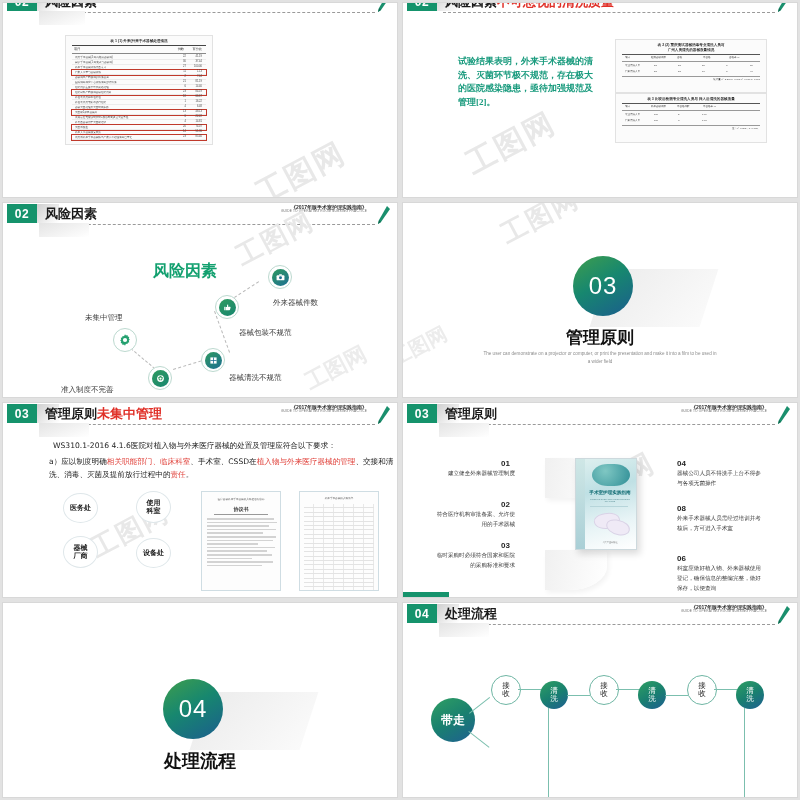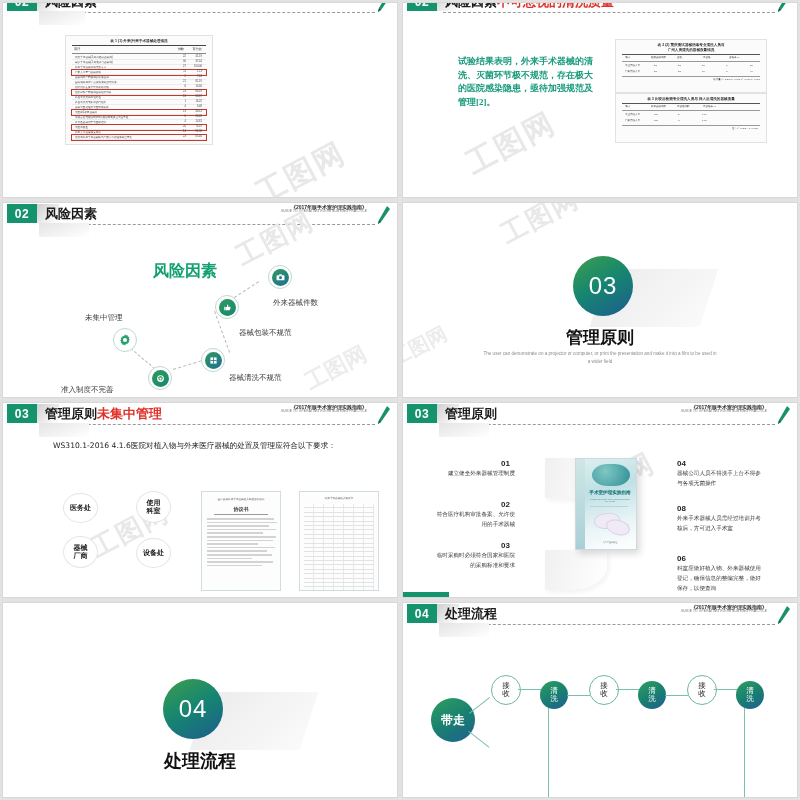--- a/index.html
+++ b/index.html
@@ -454,20 +454,23 @@
       </div>
       <svg class="pen" viewBox="0 0 16 22">
         <path d="M12 2 L15 5 L6 18 L3 20 L4 16 Z" fill="#1a8f6d"></path>
         <path d="M3 20 L4 16 L6 18 Z" fill="#0d6b50"></path>
       </svg>
     </div>
     <div class="wedge" style="position:absolute;left:36px;top:20px;width:50px;height:14px;background:linear-gradient(160deg,#e4e4e4,#fff);"></div>
     <div class="wm" style="left:85px;top:110px;font-size:26px;">工图网</div>
 
     <div class="para cnbody" style="left:50px;top:36px;width:320px;">WS310.1-2016 4.1.6医院对植入物与外来医疗器械的处置及管理应符合以下要求：</div>
+    <div class="para cnbody" style="left:46px;top:52px;width:345px;">
+      <span id="p5parts"><span>a）应以制度明确</span><span class="red">相关职能部门、临床科室</span><span>、手术室、CSSD在</span><span class="red">植入物与外来医疗器械的管理</span><span>、交接和清洗、消毒、灭菌及提前放行过程中的</span><span class="red">责任</span><span>。</span></span>
+    </div>
 
     <div class="bub" style="left:60px;top:90px;width:33px;height:28px;">
         <span>医务处</span>
       </div>
     <div class="bub" style="left:133px;top:88px;width:33px;height:30px;">
         <span id="bub2" style="white-space: pre-line;">使用
 科室</span>
       </div>
     <div class="bub" style="left:60px;top:133px;width:33px;height:30px;">
         <span id="bub3" style="white-space: pre-line;">器械

